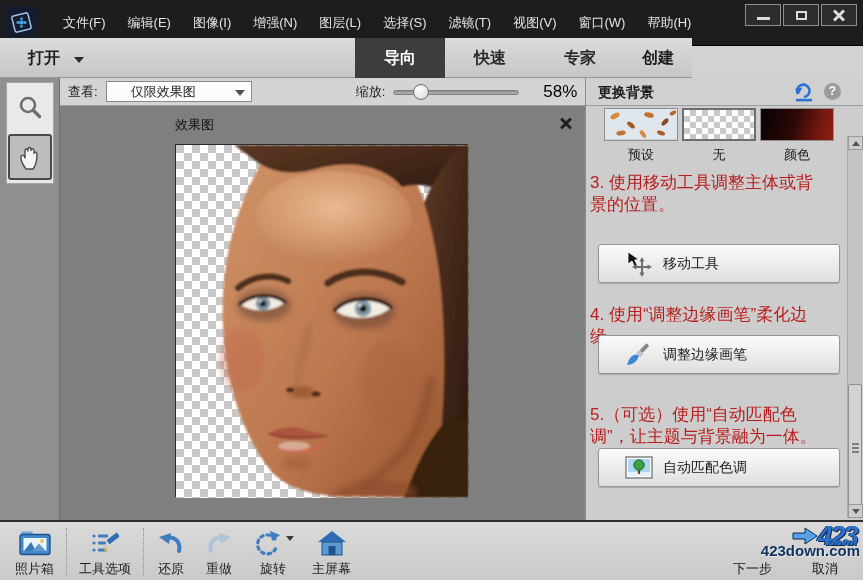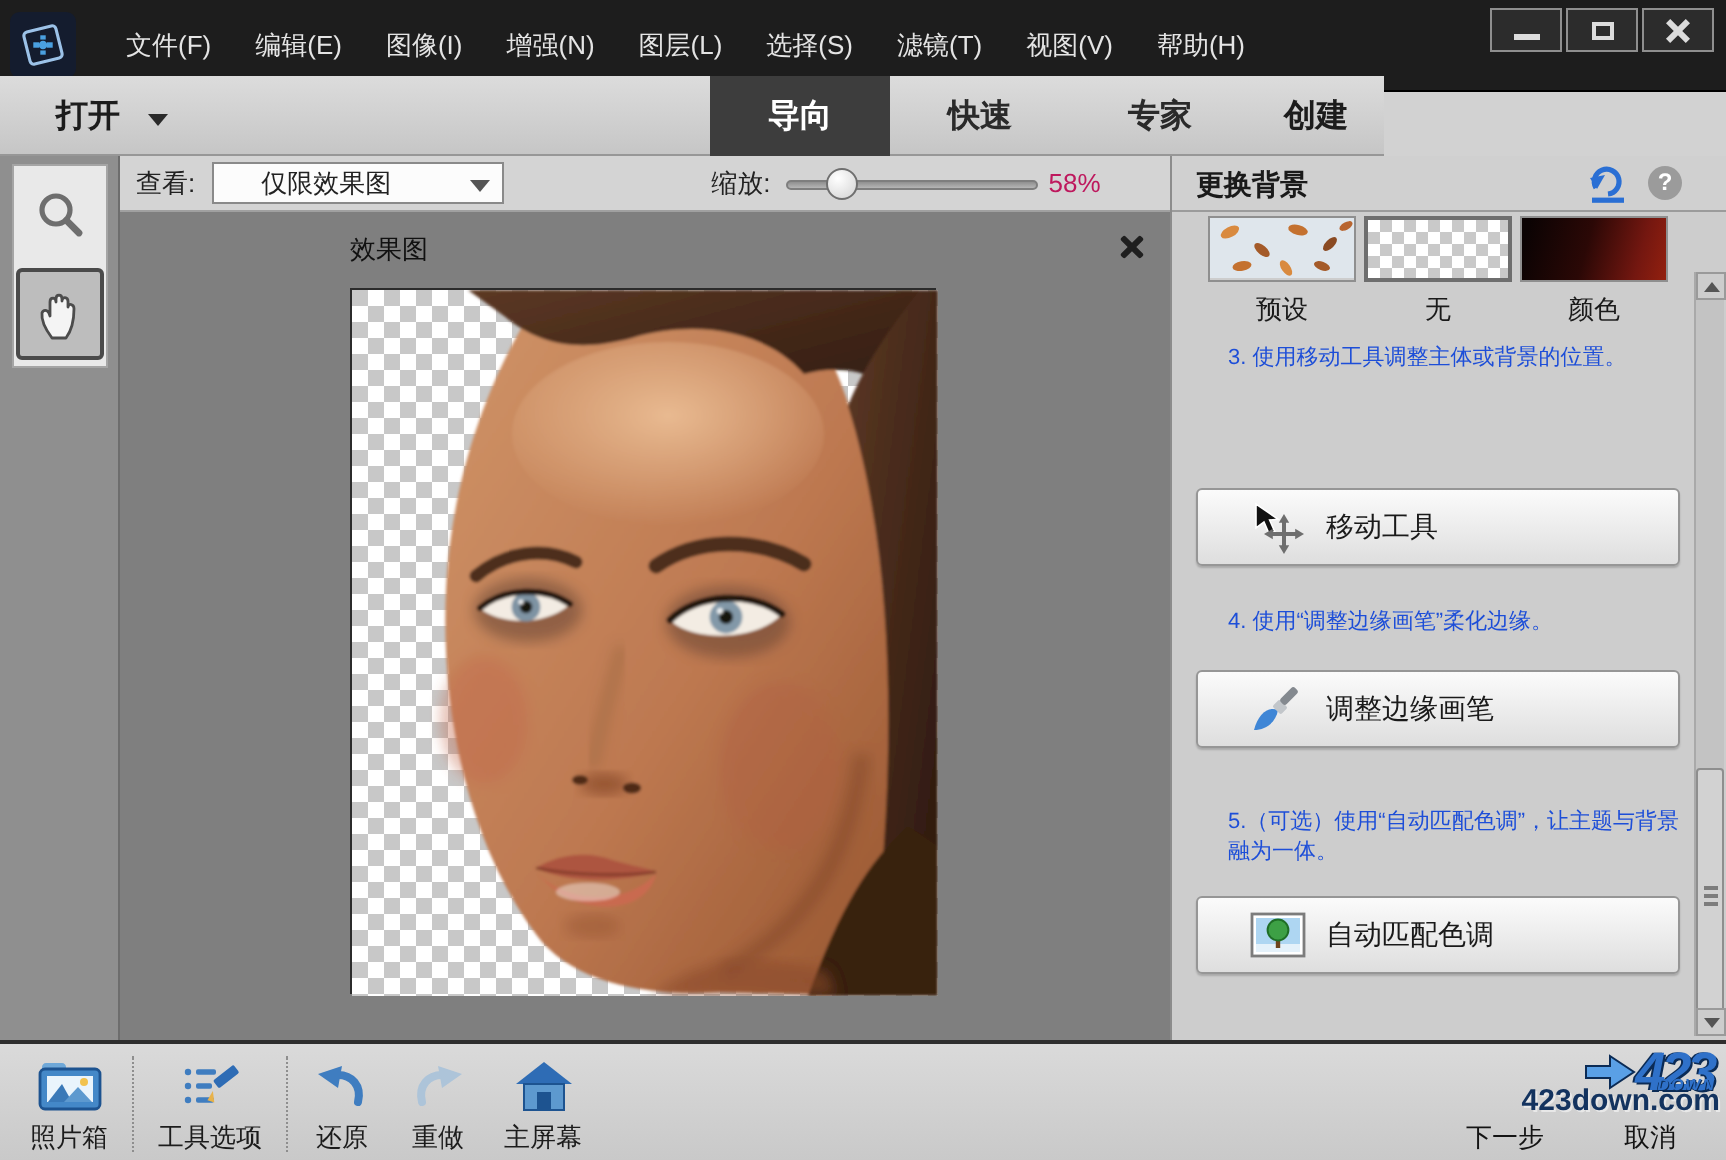--- a/index.html
+++ b/index.html
@@ -37,21 +37,21 @@
 
   
   #viewbar { position:absolute; left:60px; top:78px; width:525px; height:28px; background:#d4d4d4; border-bottom:1px solid #a0a0a0; display:flex; align-items:center; }
   .vb-label { font-size:13px; color:#222; }
   #view-select { width:146px; height:21px; margin-left:8px; background:#fcfcfc; border:1px solid #8a8a8a; display:flex; align-items:center; font-size:13px; color:#222; padding-left:24px; position:relative; cursor:pointer; }
   #view-select .sel-arrow { position:absolute; right:6px; top:8px; width:0; height:0; border-left:5px solid transparent; border-right:5px solid transparent; border-top:6px solid #555; }
   #zoom-label { margin-left:104px; }
   #zoom-slider { position:relative; width:126px; height:16px; margin-left:8px; cursor:pointer; }
   #zoom-track { position:absolute; left:0; top:6px; width:100%; height:5px; background:linear-gradient(#909090,#b5b5b5); border-radius:3px; border:1px solid #7e7e7e; }
   #zoom-thumb { position:absolute; left:calc(22% - 8px); top:0; width:16px; height:16px; border-radius:50%; background:radial-gradient(circle at 35% 30%,#ffffff,#d2d2d2); border:1px solid #6f6f6f; }
-  #zoom-value { font-size:13px; color:#be185d; margin-left:5px; }
+  #zoom-value { font-size:17px; color:#000000; margin-left:24px; }
 
   
   #canvas { position:absolute; left:60px; top:106px; width:525px; height:414px; background:#7f7f7f; }
   #doc-label { position:absolute; left:115px; top:10px; font-size:13px; color:#111; }
   #doc-close { position:absolute; right:12px; top:10px; width:14px; height:14px; cursor:pointer; }
   #doc-close:before,#doc-close:after { content:""; position:absolute; left:0; top:5.5px; width:14px; height:3px; background:#1f1f1f; border-radius:1px; }
   #doc-close:before { transform:rotate(45deg); } #doc-close:after { transform:rotate(-45deg); }
   #image-frame { position:absolute; left:115px; top:38px; width:293px; height:353px; border:1px solid #2b2b2b; }
 
   
@@ -64,21 +64,21 @@
 
   .thumb { position:absolute; top:2px; width:74px; height:33px; border:1px solid #8f8f8f; cursor:pointer; }
   #thumb-preset { left:18px; }
   #thumb-none { left:96px; border:2px solid #6e6e6e;
     background-image:linear-gradient(45deg,#c9c9c9 25%,transparent 25%,transparent 75%,#c9c9c9 75%),linear-gradient(45deg,#c9c9c9 25%,#ffffff 25%,#ffffff 75%,#c9c9c9 75%);
     background-size:12px 12px; background-position:0 0,6px 6px; background-color:#fff; }
   #thumb-color { left:174px; background:linear-gradient(105deg,#0b0303 5%,#2b0806 45%,#741710 80%,#93200f 100%); }
   .thumb-label { position:absolute; top:40px; width:74px; text-align:center; font-size:13px; color:#1a1a1a; }
   #tl-0 { left:18px; } #tl-1 { left:96px; } #tl-2 { left:174px; }
 
-  .step-text { position:absolute; left:28px; width:232px; font-size:11px; color:#1d4ed8; line-height:1.32; }
+  .step-text { position:absolute; left:4px; width:232px; font-size:17px; color:#b91c1c; line-height:1.32; }
   #step3-text { top:66px; }
   #step4-text { top:198px; }
   #step5-text { top:298px; }
   .rp-button { position:absolute; left:12px; width:242px; height:39px; background:linear-gradient(#fbfbfb,#dedede); border:1px solid #969696; border-radius:3px; display:flex; align-items:center; cursor:pointer; box-shadow:0 1px 1px rgba(0,0,0,0.18); }
   #btn-move { top:138px; } #btn-refine { top:229px; } #btn-match { top:342px; }
   .rp-button .btn-icon { margin-left:26px; width:28px; height:26px; flex:0 0 auto; }
   .rp-button .btn-label { font-size:14px; color:#1a1a1a; margin-left:10px; }
 
   #rp-scrollbar { position:absolute; right:1px; top:30px; width:15px; height:382px; background:#c3c3c3; border-left:1px solid #a9a9a9; }
   .sb-arrow { position:absolute; left:0; width:15px; height:14px; background:#cdcdcd; border:1px solid #9a9a9a; display:flex; align-items:center; justify-content:center; cursor:pointer; }
@@ -124,20 +124,21 @@
     </svg>
     <div id="menu">
       <span class="menu-item">文件(F)</span>
       <span class="menu-item">编辑(E)</span>
       <span class="menu-item">图像(I)</span>
       <span class="menu-item">增强(N)</span>
       <span class="menu-item">图层(L)</span>
       <span class="menu-item">选择(S)</span>
       <span class="menu-item">滤镜(T)</span>
       <span class="menu-item">视图(V)</span>
+      <span class="menu-item">窗口(W)</span>
       <span class="menu-item">帮助(H)</span>
     </div>
     <div id="win-controls">
       <div class="win-btn">
           <div class="g-min"></div>
         </div>
       <div class="win-btn">
           <div class="g-max"></div>
         </div>
       <div class="win-btn">
@@ -392,20 +393,30 @@
       <div class="tb-item">
         <span class="tb-icon">
           <svg width="30" height="28" viewBox="0 0 30 28">
             <path d="M7,22 C5,14 10,8 18,8.5" fill="none" stroke="#adc4d9" stroke-width="4" stroke-linecap="round"></path>
             <polygon points="27,8 15,4 17,15" fill="#adc4d9"></polygon>
           </svg>
         </span>
         <span class="tb-label">重做</span>
       </div>
       <div class="tb-item">
+        <span class="tb-icon rotate-wrap">
+          <svg width="30" height="28" viewBox="0 0 30 28">
+            <path d="M23,10 A9.5,9.5 0 1 0 24.5,17" fill="none" stroke="#3f7dc0" stroke-width="3.2" stroke-linecap="round" stroke-dasharray="2.6,4"></path>
+            <polygon points="18,2 28,6 20,12" fill="#3f7dc0"></polygon>
+          </svg>
+          <span class="rotate-dd"></span>
+        </span>
+        <span class="tb-label">旋转</span>
+      </div>
+      <div class="tb-item">
         <span class="tb-icon">
           <svg width="32" height="28" viewBox="0 0 32 28">
             <polygon points="16,2 30,13 2,13" fill="#2e6cb5"></polygon>
             <rect x="6" y="13" width="20" height="13" fill="#5d99cf" stroke="#1d5390" stroke-width="1"></rect>
             <rect x="12.5" y="17" width="7" height="9" fill="#1d5390"></rect>
           </svg>
         </span>
         <span class="tb-label">主屏幕</span>
       </div>
     </div>

